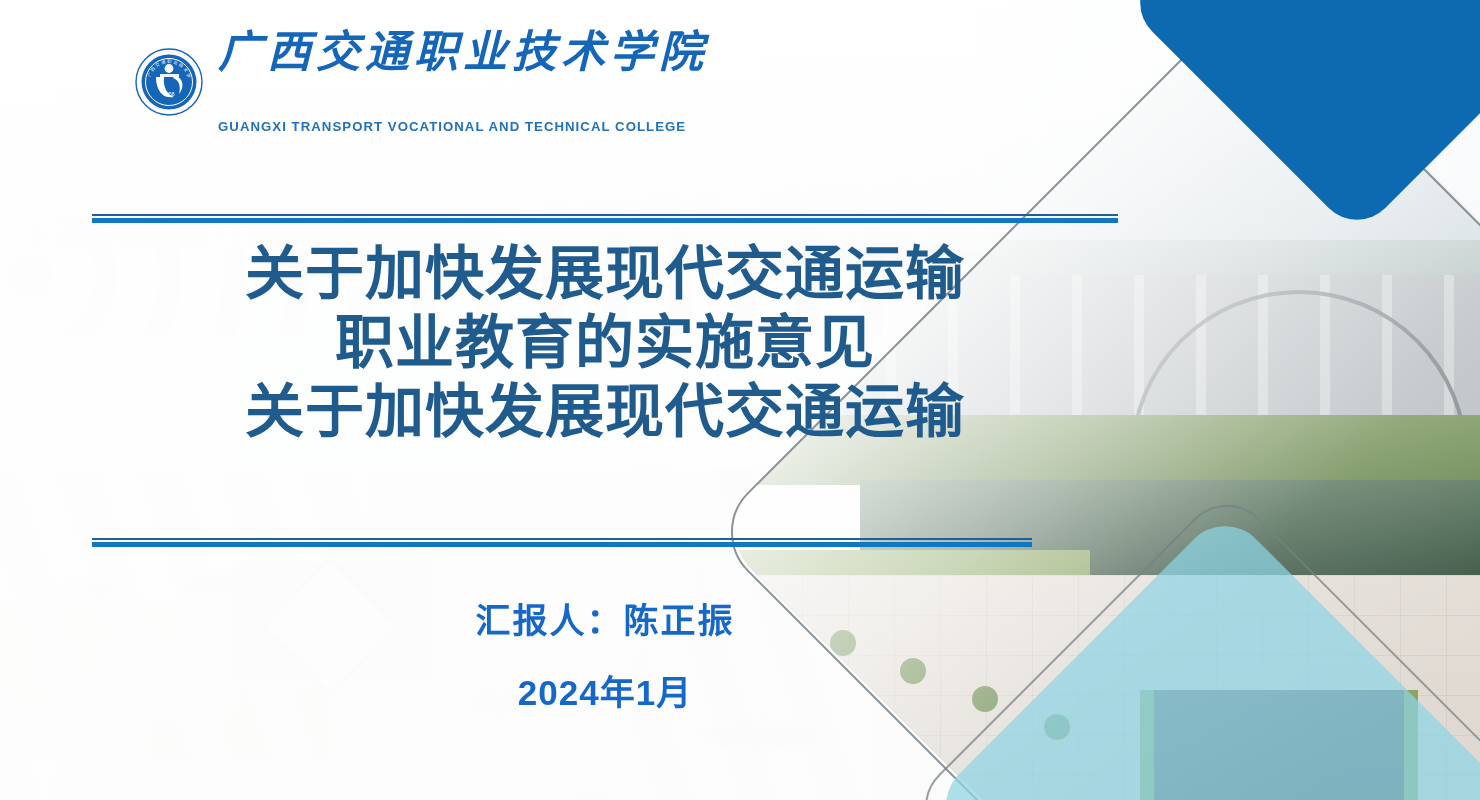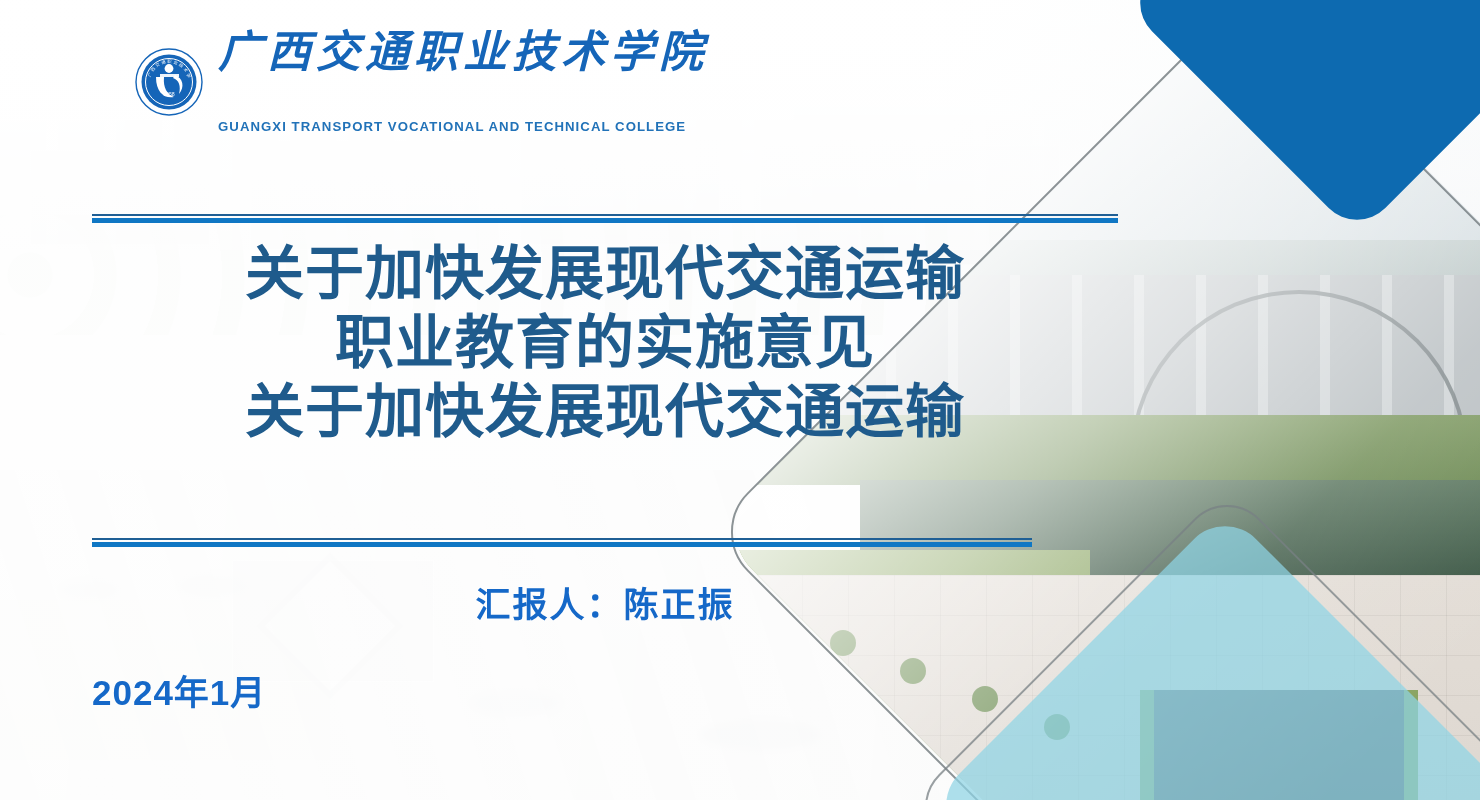--- a/index.html
+++ b/index.html
@@ -301,33 +301,34 @@
     font-weight: bold;
     letter-spacing: 1px;
     line-height: 69px;
     white-space: nowrap;
   }
 
   
   .presenter {
     position: absolute;
     left: 92px;
-    top: 576px;
+    top: 592px;
     width: 1026px;
     text-align: center;
     font-family: "Liberation Sans", "DejaVu Sans", sans-serif;
     font-size: 35px;
     font-weight: bold;
     letter-spacing: 2px;
   }
   .date {
     position: absolute;
     left: 92px;
     top: 664px;
     width: 1026px;
+    text-align: center;
     font-family: "Liberation Sans", "DejaVu Sans", sans-serif;
     font-size: 35px;
     font-weight: bold;
     letter-spacing: 1px;
   }
 </style>
 </head>
 <body>
 
 <div class="slide" style="background: rgb(242, 244, 245);">

